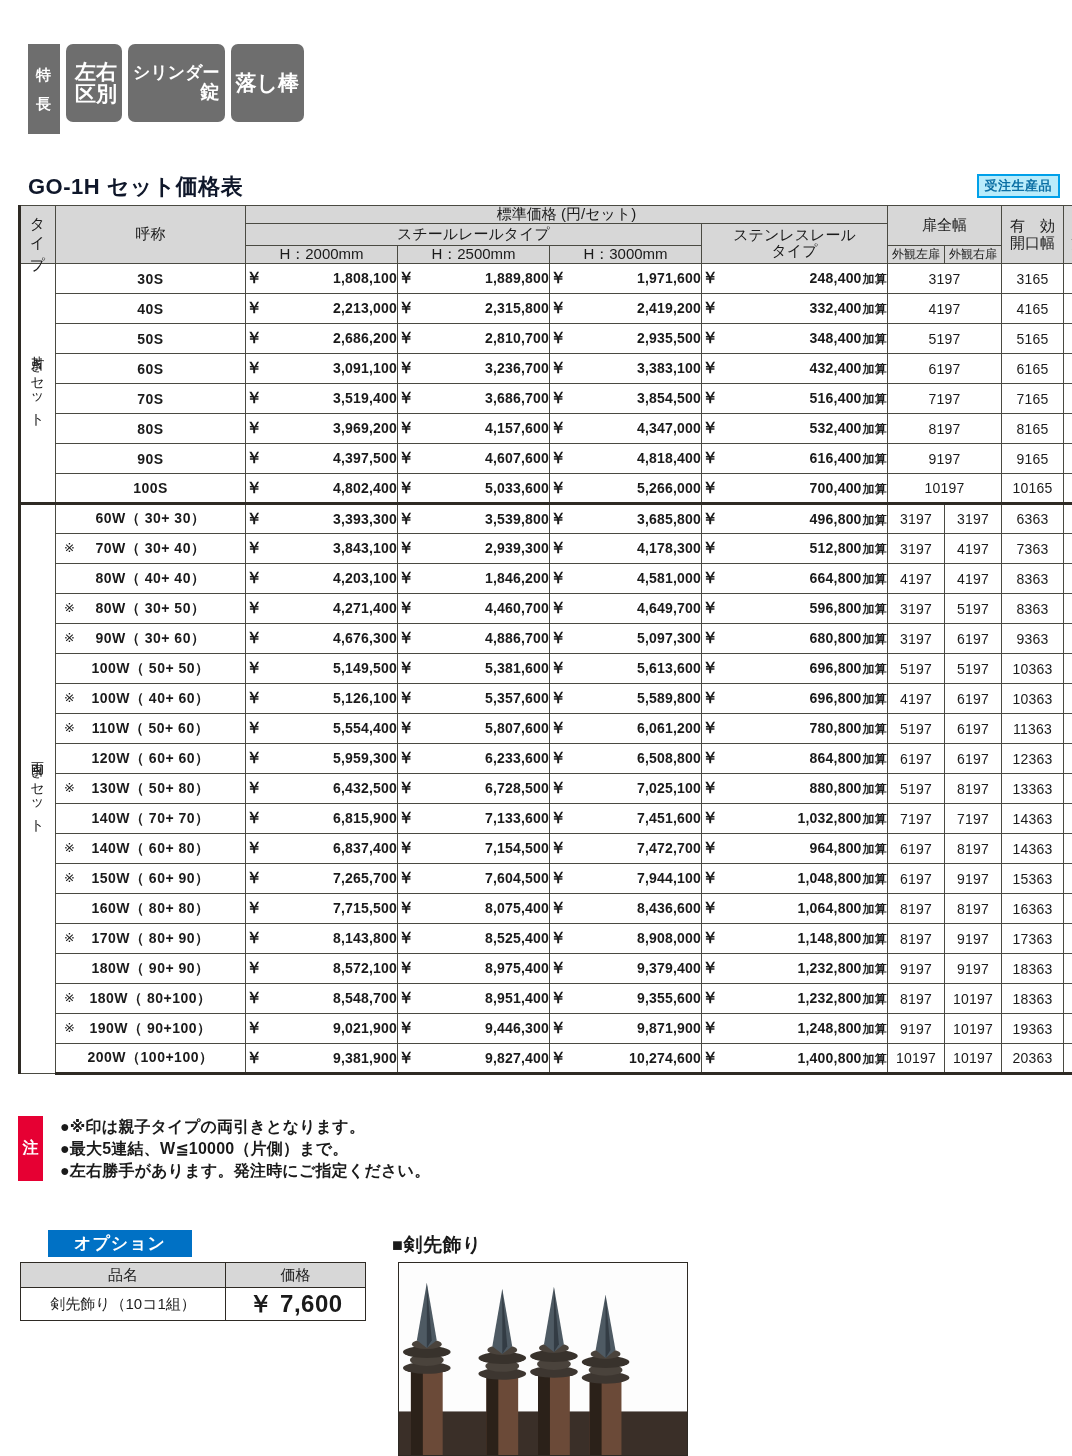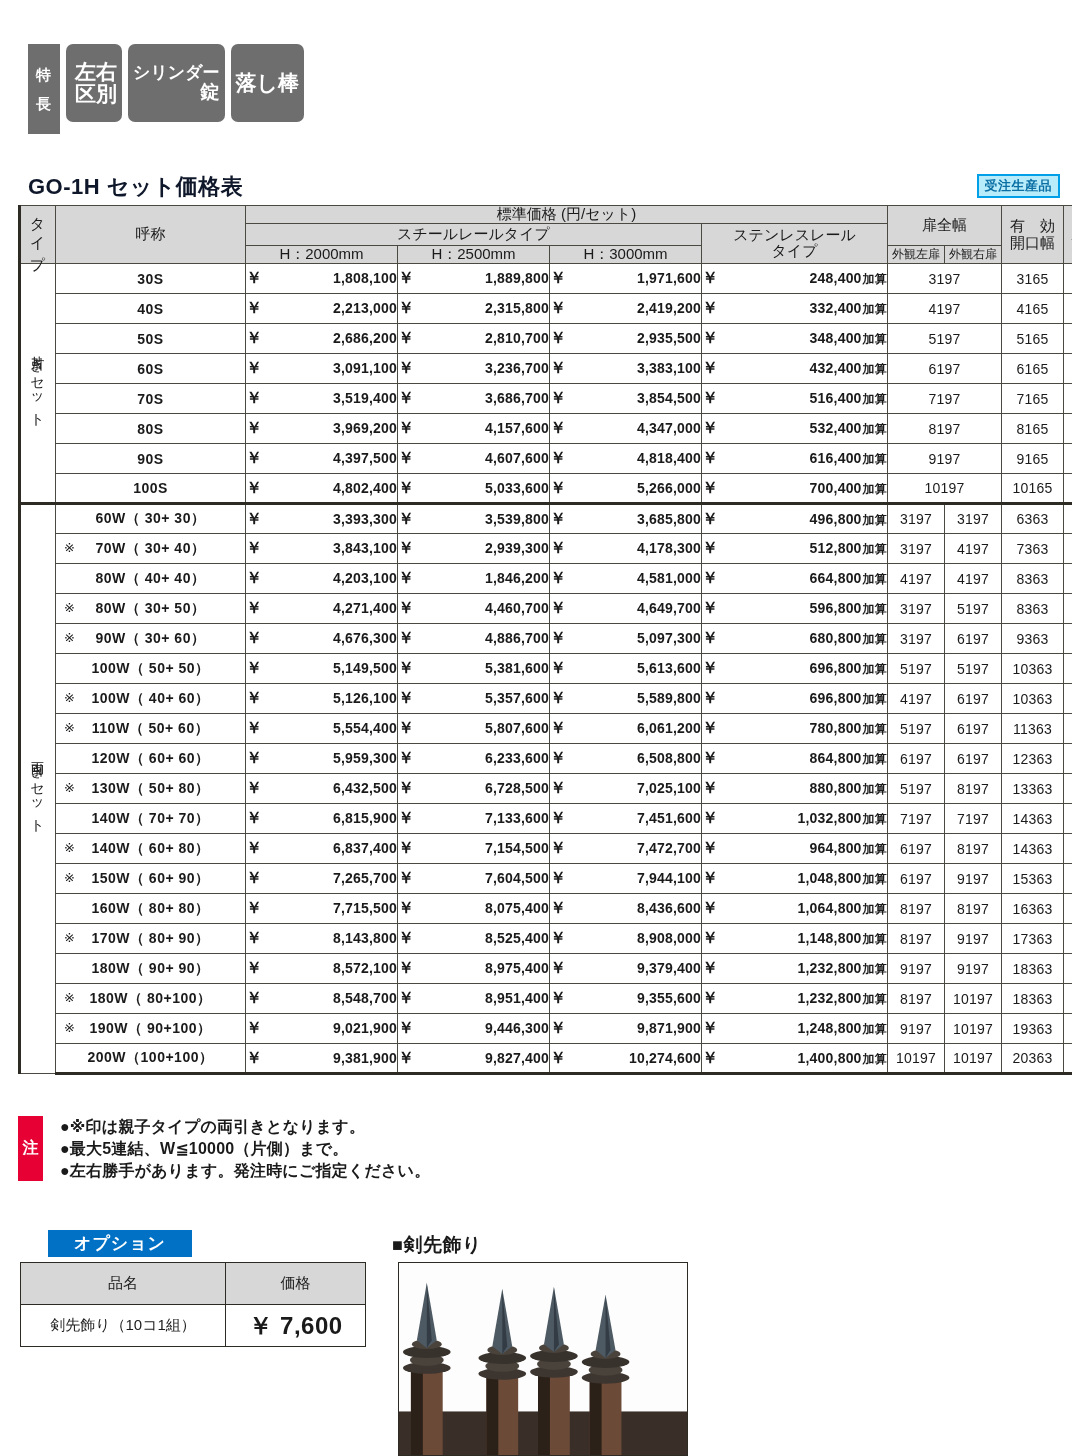--- a/index.html
+++ b/index.html
@@ -94,21 +94,21 @@
 
   
   .opt-tag {
     position: absolute; left: 28px; top: 1230px;
     background: #0071c5; color: #fff; font-size: 17px; font-weight: bold;
     padding: 2px 26px; letter-spacing: 1px; margin-left: 20px;
   }
   .opt-wrap { position: absolute; left: 20px; top: 1262px; width: 345px; }
   table.opt { border-collapse: collapse; width: 345px; table-layout: fixed; }
   table.opt th, table.opt td {
-    border: 1px solid #2e2a24; text-align: center; font-size: 15px; height: 42px; background: #fff;
+    border: 1px solid #2e2a24; text-align: center; font-size: 15px; height: 25px; background: #fff;
   }
   table.opt th { background: #d7d7d7; font-weight: normal; }
   table.opt td.price-opt { font-size: 24px; font-weight: bold; letter-spacing: 0.5px; }
 
   
   .photo-title {
     position: absolute; left: 392px; top: 1232px;
     font-size: 19px; font-weight: bold; letter-spacing: 0.5px;
   }
   .photo-title .sq { font-size: 18px; }

